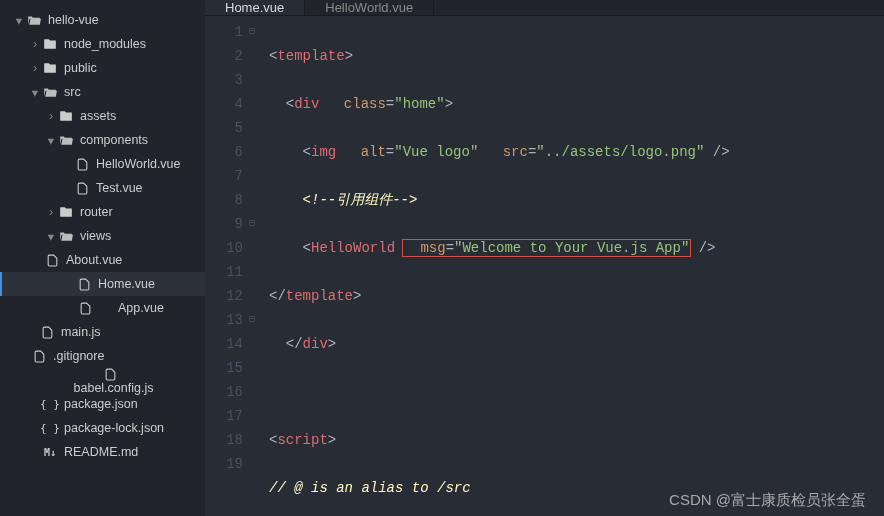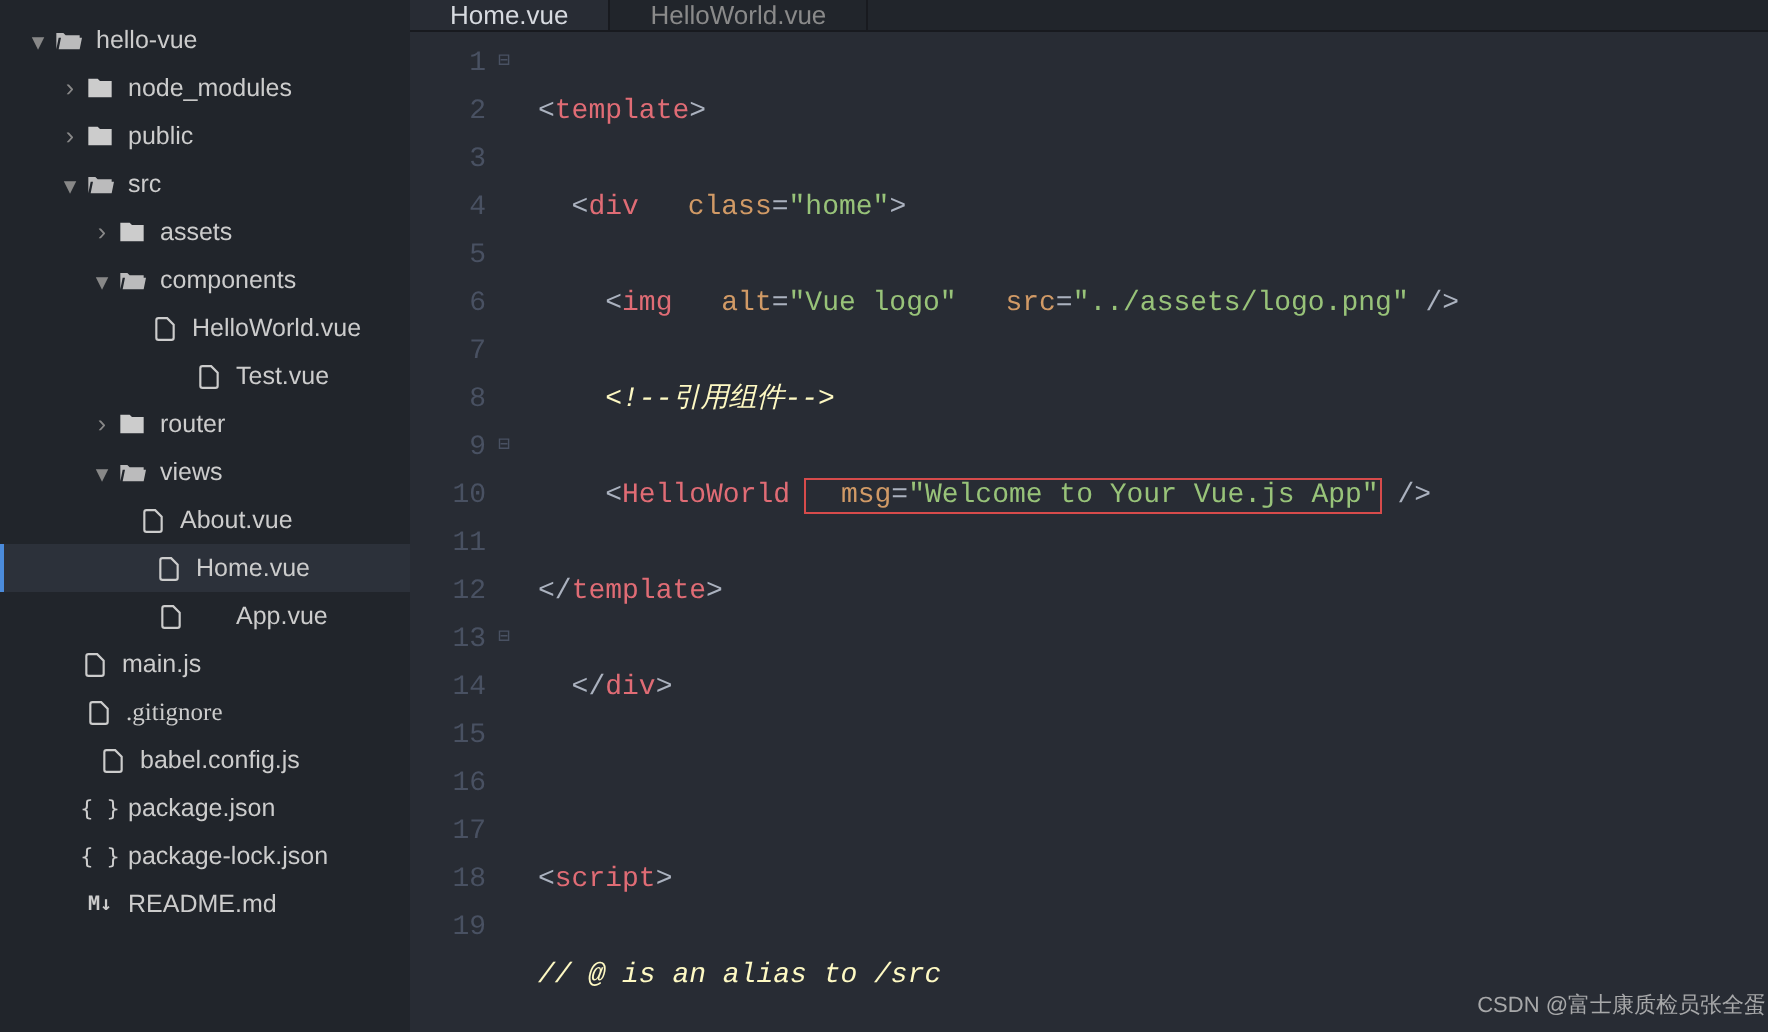--- a/index.html
+++ b/index.html
@@ -109,23 +109,23 @@
   margin: 0 -1px;
 }
 .p { color: #abb2bf; }      
 .t { color: #e06c75; }      
 .a { color: #d19a66; margin-left: 16px; }      
 .s { color: #98c379; }      
 .c { color: #fef9c3; font-style: italic; }     
 .watermark {
   position: absolute;
   bottom: 6px;
-  right: 1px;
+  right: 18px;
   color: #c7c7c7;
-  font-size: 11px;
+  font-size: 15px;
   opacity: 0.8;
 }
 </style>
 </head>
 <body>
 
 <div class="sidebar" id="tree">
     <div class="tree-item" style="padding-left: 14px;">
       <span class="chev">▾</span>
       <span class="icon">
@@ -182,21 +182,21 @@
     </div>
     <div class="tree-item" style="padding-left: 62px;">
       <span class="chev"></span>
       <span class="icon">
         <svg width="13" height="13" viewBox="0 0 24 24" fill="none" stroke="#cccccc" stroke-width="2">
           <path d="M14 2H6a2 2 0 0 0-2 2v16a2 2 0 0 0 2 2h12a2 2 0 0 0 2-2V8l-6-6z"></path>
         </svg>
       </span>
       <span>HelloWorld.vue</span>
     </div>
-    <div class="tree-item" style="padding-left: 62px; margin-left: 22px;">
+    <div class="tree-item" style="padding-left: 62px;">
       <span class="chev"></span>
       <span class="icon">
         <svg width="13" height="13" viewBox="0 0 24 24" fill="none" stroke="#cccccc" stroke-width="2">
           <path d="M14 2H6a2 2 0 0 0-2 2v16a2 2 0 0 0 2 2h12a2 2 0 0 0 2-2V8l-6-6z"></path>
         </svg>
       </span>
       <span>Test.vue</span>
     </div>
     <div class="tree-item" style="padding-left: 46px;">
       <span class="chev">›</span>
@@ -209,21 +209,21 @@
     </div>
     <div class="tree-item" style="padding-left: 46px;">
       <span class="chev">▾</span>
       <span class="icon">
         <svg width="14" height="14" viewBox="0 0 24 24" fill="#cccccc">
           <path d="M2 6h6l2 2h12v2H4l-2 10V6zm2 14h18l2-10H6l-2 10z" opacity="0.9"></path>
         </svg>
       </span>
       <span>views</span>
     </div>
-    <div class="tree-item" style="padding-left: 56px; text-align: center;">
+    <div class="tree-item" style="padding-left: 32px; text-align: center;">
       <span class="chev"></span>
       <span class="icon">
         <svg width="13" height="13" viewBox="0 0 24 24" fill="none" stroke="#cccccc" stroke-width="2">
           <path d="M14 2H6a2 2 0 0 0-2 2v16a2 2 0 0 0 2 2h12a2 2 0 0 0 2-2V8l-6-6z"></path>
         </svg>
       </span>
       <span>About.vue</span>
     </div>
     <div class="tree-item selected" style="padding-left: 62px;">
       <span class="chev"></span>
@@ -245,30 +245,30 @@
     </div>
     <div class="tree-item" style="padding-left: 27px; align-items: center;">
       <span class="chev"></span>
       <span class="icon">
         <svg width="13" height="13" viewBox="0 0 24 24" fill="none" stroke="#cccccc" stroke-width="2">
           <path d="M14 2H6a2 2 0 0 0-2 2v16a2 2 0 0 0 2 2h12a2 2 0 0 0 2-2V8l-6-6z"></path>
         </svg>
       </span>
       <span>main.js</span>
     </div>
-    <div class="tree-item" style="padding-left: 29px; font-family: Liberation Serif, serif;">
+    <div class="tree-item" style="padding-left: 19px;">
       <span class="chev"></span>
       <span class="icon">
         <svg width="13" height="13" viewBox="0 0 24 24" fill="none" stroke="#cccccc" stroke-width="2">
           <path d="M14 2H6a2 2 0 0 0-2 2v16a2 2 0 0 0 2 2h12a2 2 0 0 0 2-2V8l-6-6z"></path>
         </svg>
       </span>
       <span>.gitignore</span>
     </div>
-    <div class="tree-item" style="padding-left: 36px;">
+    <div class="tree-item" style="padding-left: 22px; flex-direction: column;">
       <span class="chev"></span>
       <span class="icon">
         <svg width="13" height="13" viewBox="0 0 24 24" fill="none" stroke="#cccccc" stroke-width="2">
           <path d="M14 2H6a2 2 0 0 0-2 2v16a2 2 0 0 0 2 2h12a2 2 0 0 0 2-2V8l-6-6z"></path>
         </svg>
       </span>
       <span>babel.config.js</span>
     </div>
     <div class="tree-item" style="padding-left: 30px;">
       <span class="chev"></span>

